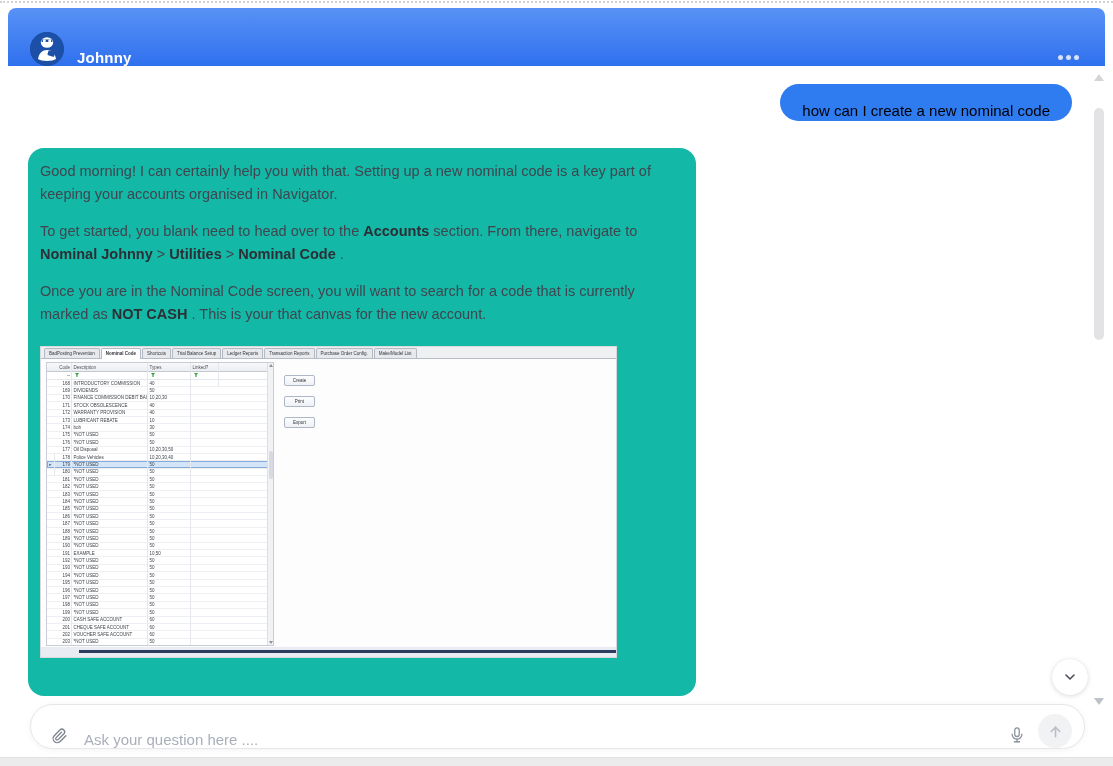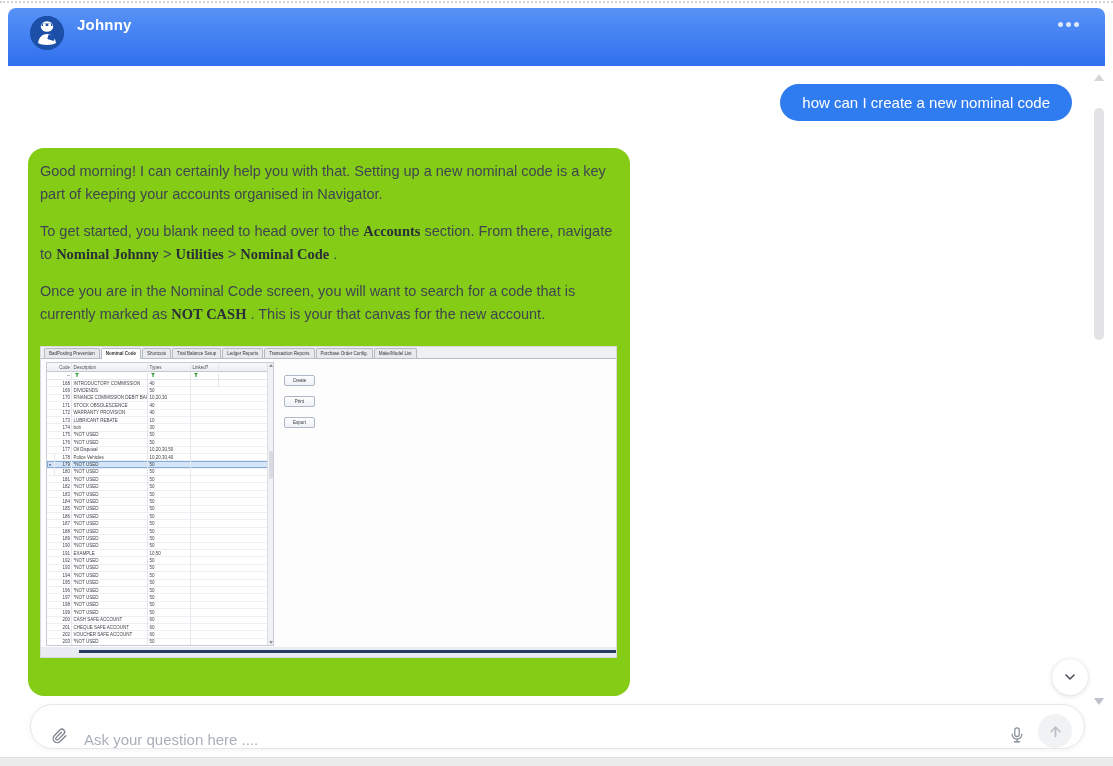--- a/index.html
+++ b/index.html
@@ -3,37 +3,37 @@
 <meta charset="utf-8">
 <style>
   * { margin:0; padding:0; box-sizing:border-box; }
   html,body { width:1113px; height:766px; background:#fff; font-family:"Liberation Sans", sans-serif; overflow:hidden; }
   .page { position:relative; width:1113px; height:766px; background:#fff; }
   .dotted-top { position:absolute; top:1px; left:0; right:0; border-top:2px dotted #d2d2d2; }
 
   
   .header { position:absolute; left:8px; right:8px; top:8px; height:58px;
     background:linear-gradient(180deg,#5892f6 0%,#2f70ee 100%);
-    border-radius:8px 8px 0 0; display:flex; align-items:flex-start; padding:8px 22px; z-index:4; }
+    border-radius:8px 8px 0 0; display:flex; align-items:flex-end; padding:0 22px; z-index:4; }
   .avatar { width:34px; height:34px; border-radius:50%; background:#1b4fa8; display:flex; align-items:center; justify-content:center; overflow:hidden; flex:0 0 auto; }
   .agent-name { color:#fff; font-weight:bold; font-size:15px; margin-left:13px; letter-spacing:.2px; }
   .menu-dots { margin-left:auto; display:flex; gap:3px; cursor:pointer; padding:6px 4px; }
   .menu-dots i { width:5px; height:5px; border-radius:50%; background:rgba(255,255,255,.8); display:block; }
 
   
   .chat { position:absolute; left:8px; right:8px; top:66px; bottom:14px; background:#fff; overflow:hidden; z-index:1; }
 
   .user-bubble { position:absolute; top:18px; right:33px; height:37px; line-height:37px;
-    background:#2f7bf0; color:#ffffff; font-size:15px; padding:0 22px; border-radius:18.5px; white-space:nowrap; }
-
-  .bot-bubble { position:absolute; left:20px; top:82px; width:602px; max-height:556px; overflow:hidden;
-    background:#84cc16; border-radius:16px; padding:12px 12px 14px 12px;
+    background:#2f7bf0; color:#000000; font-size:15px; padding:8px 22px; border-radius:18.5px; white-space:nowrap; }
+
+  .bot-bubble { position:absolute; left:20px; top:82px; width:668px; max-height:556px; overflow:hidden;
+    background:#14b8a6; border-radius:16px; padding:12px 12px 14px 12px;
     color:#40454f; font-size:14.5px; line-height:23px; }
   .bot-bubble p { margin:0 0 14px 0; }
-  .bot-bubble b { color:#2b2f36;font-family:Liberation Serif, serif; }
+  .bot-bubble b { color:#2b2f36; }
 
   
   .shot { width:577px; height:312px; background:#fff; border:1px solid #d9d9dc; margin:20px 0 24px 0;
     display:flex; flex-direction:column; font-size:4.5px; color:#3c3f45; overflow:hidden; }
   .shot-tabs { height:12px; background:#eef0f2; border-bottom:1px solid #b6bcc6; display:flex; align-items:flex-end; padding:1px 2px 0 3px; }
   .stab { display:inline-block; line-height:9px; padding:0 4px; margin-right:1px; background:#e7e9ec;
     border:1px solid #b4bac4; border-bottom:none; border-radius:2px 2px 0 0; color:#34373c; white-space:nowrap; }
   .stab.active { background:#fff; position:relative; top:1px; padding-bottom:1px; font-weight:bold; }
   .shot-body { flex:1; position:relative; background:#fdfdfe; }
 

